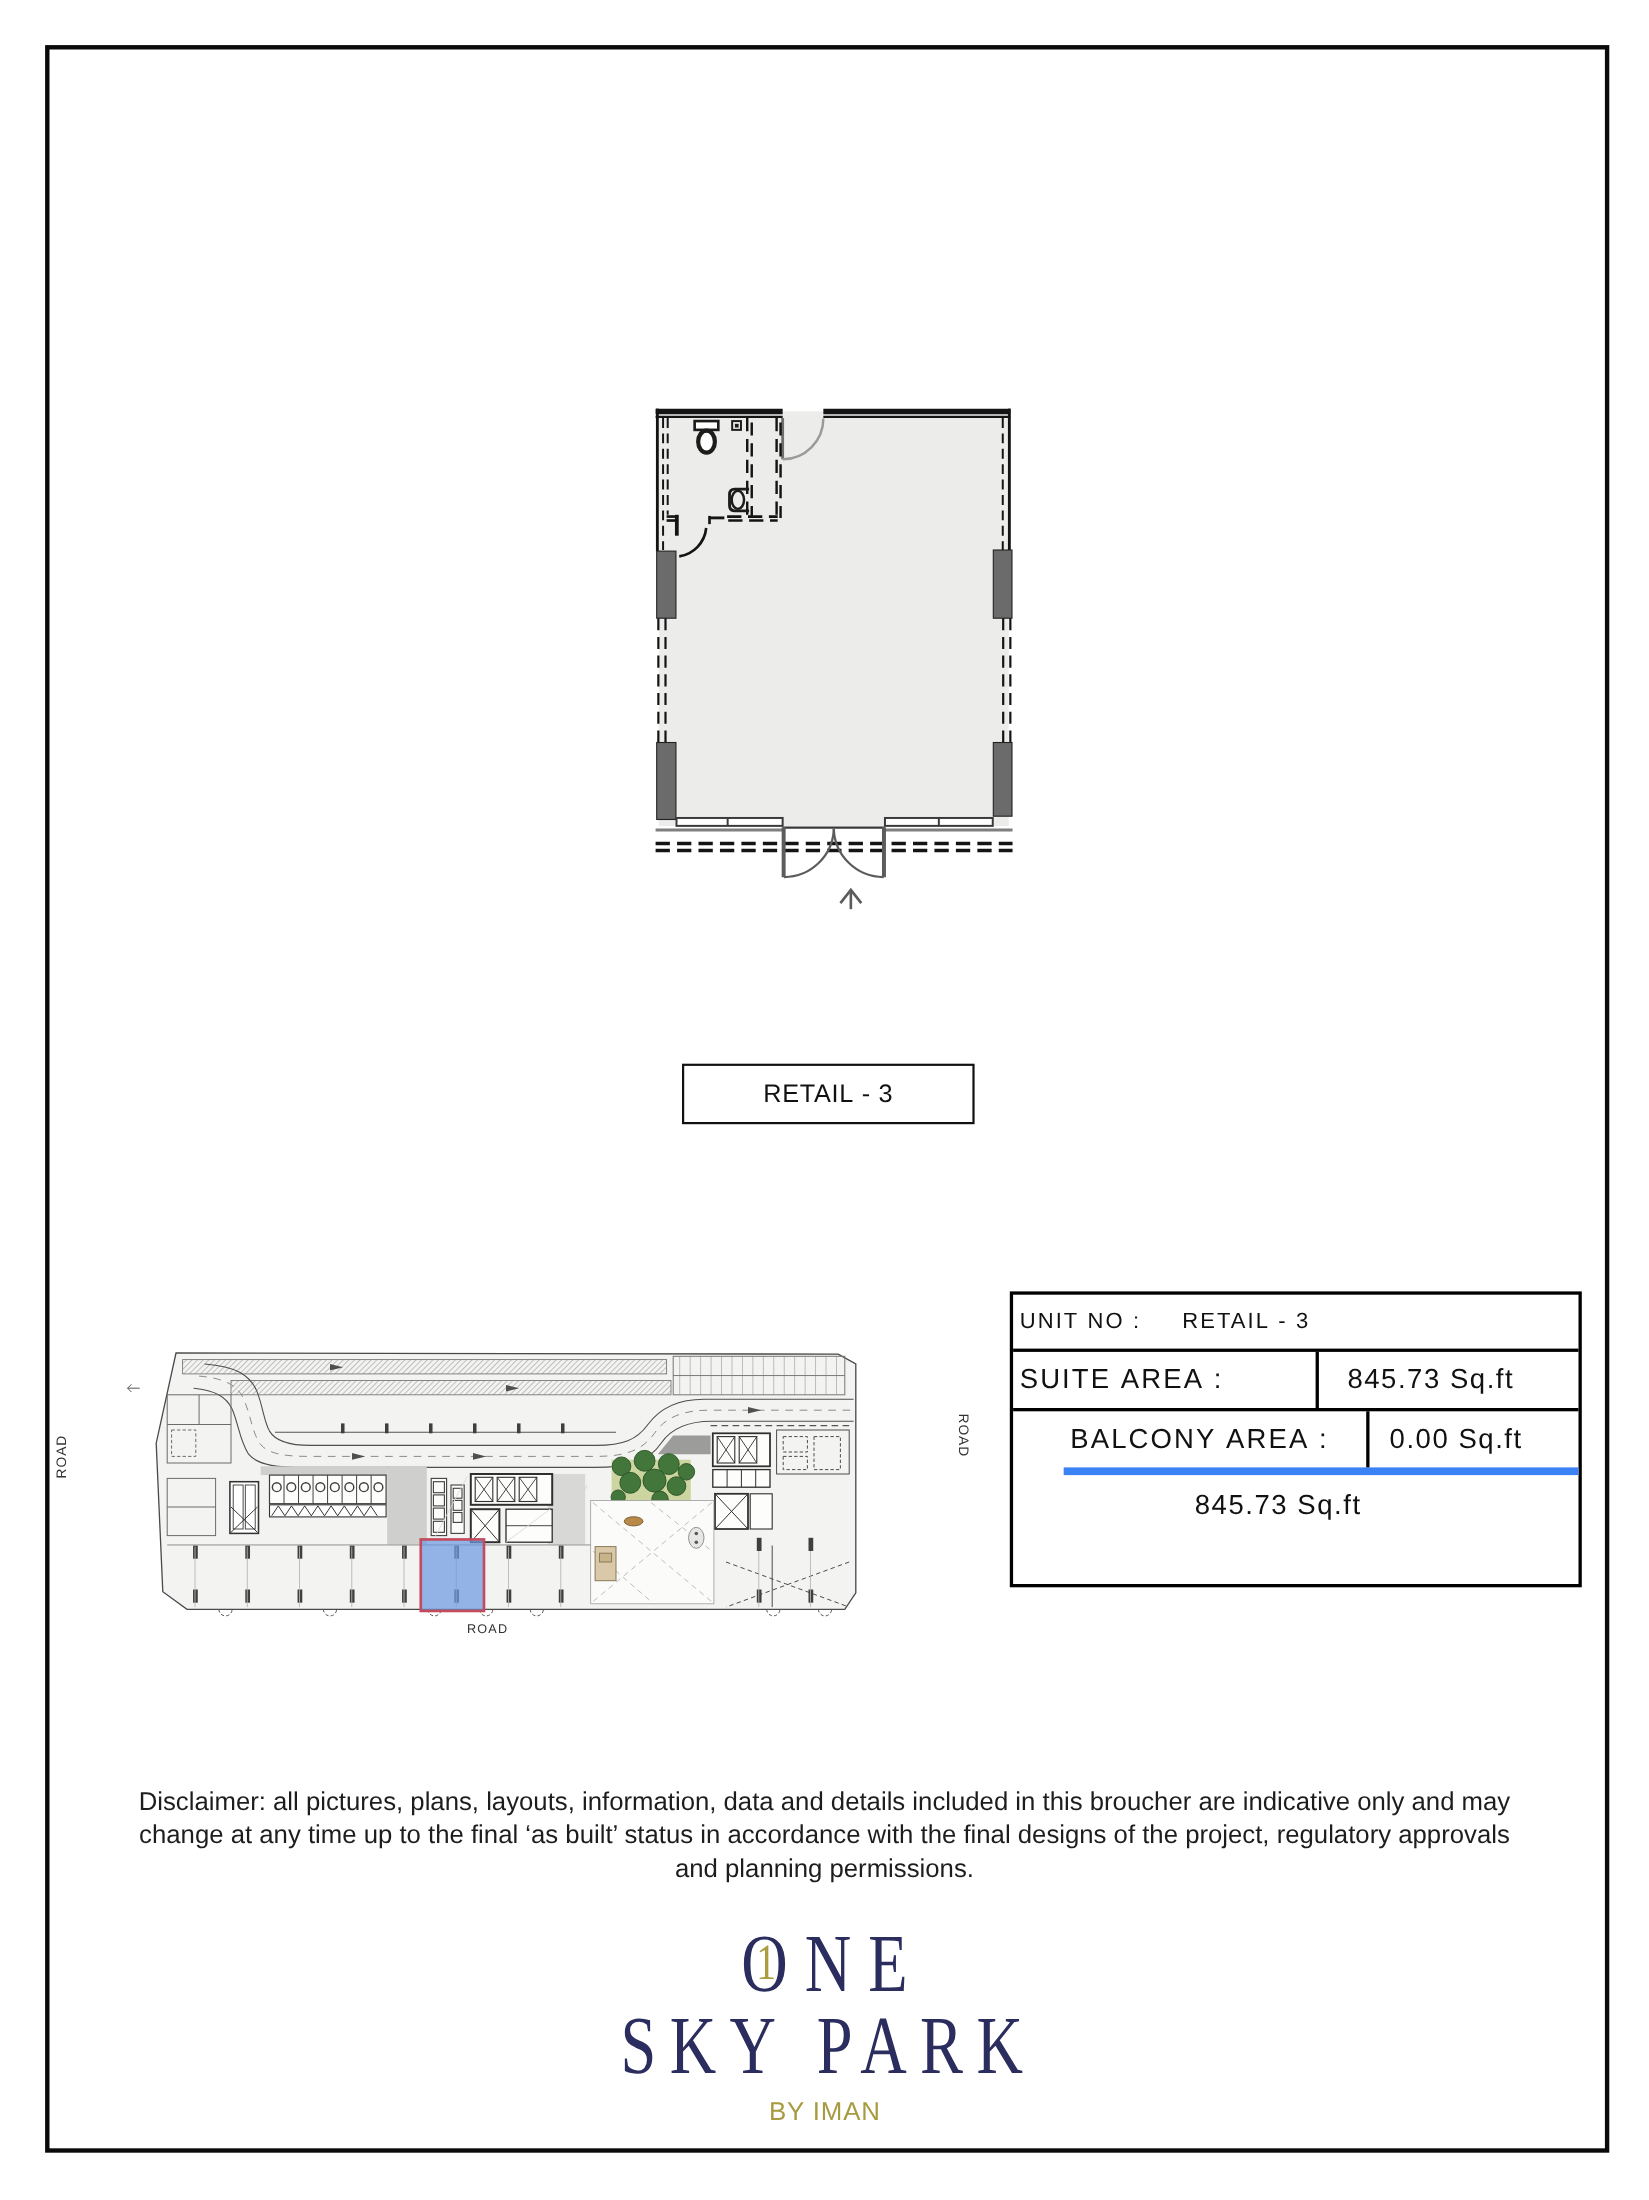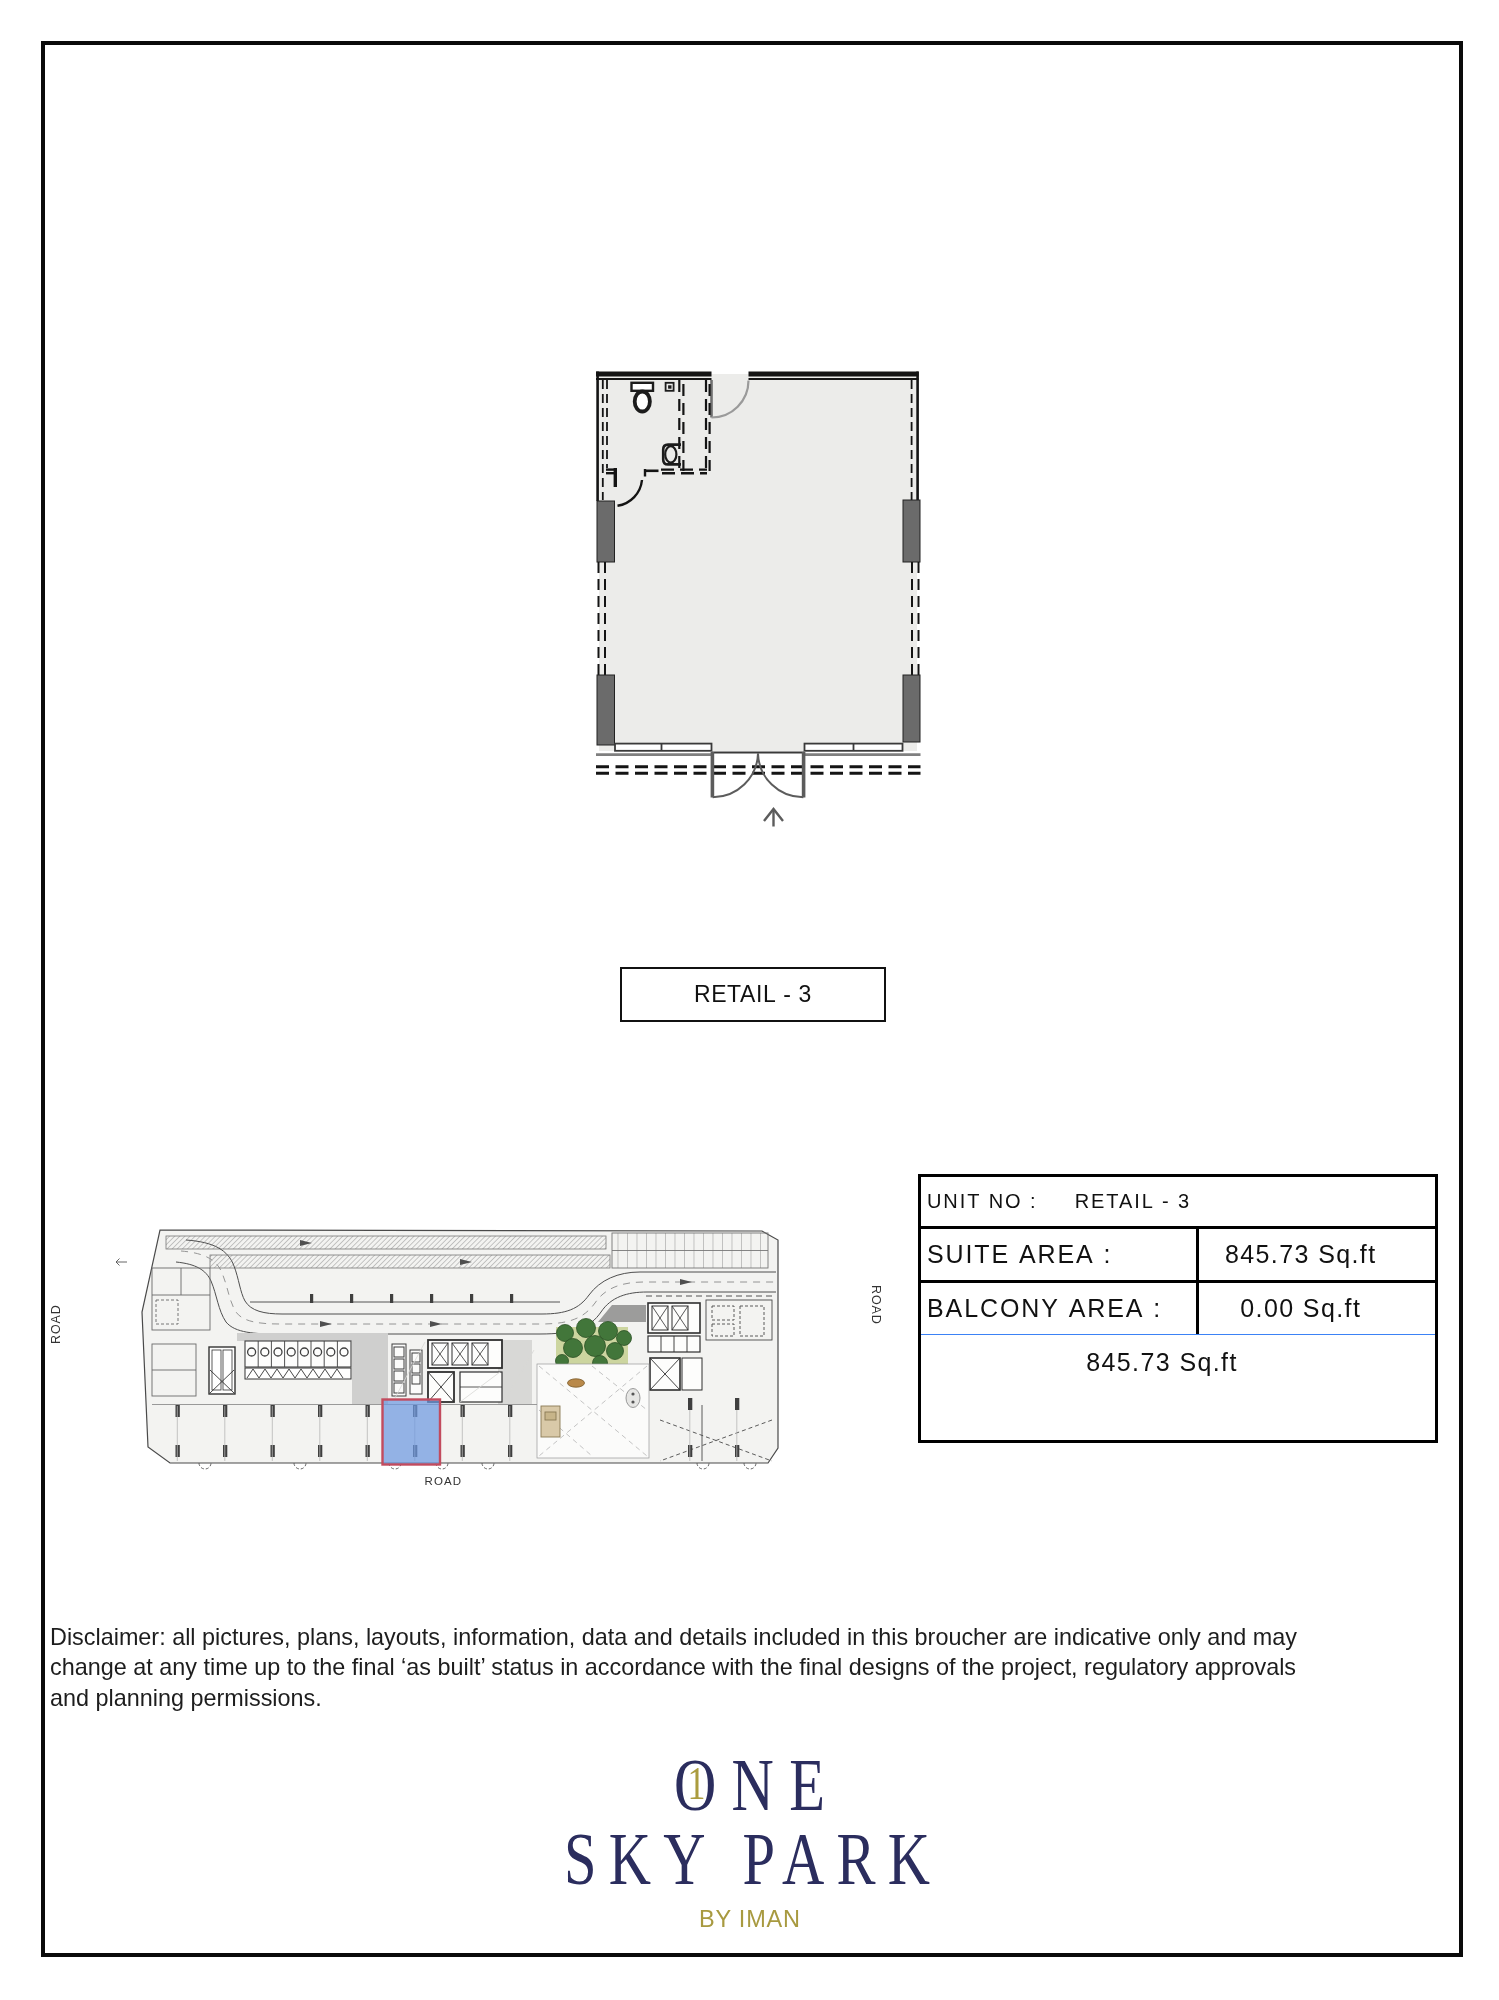--- a/index.html
+++ b/index.html
@@ -407,31 +407,31 @@
 <div class="abs" style="left:918px;top:1174px;width:520px;height:269px;border:3px solid #000;box-sizing:border-box;color:#111;">
 
 
   <div style="height:49px;border-bottom:3px solid #000;display:flex;align-items:center;padding-left:6px;font-size:20px;letter-spacing:1.9px;">UNIT&nbsp;NO&nbsp;:&nbsp;&nbsp;&nbsp;&nbsp;&nbsp;RETAIL&nbsp;-&nbsp;3</div>
 
   <div style="height:50.5px;border-bottom:3px solid #000;display:flex;">
     <div style="width:268.5px;border-right:3px solid #000;display:flex;align-items:center;padding-left:6px;font-size:25px;letter-spacing:1.9px;">SUITE&nbsp;AREA&nbsp;:</div>
     <div style="flex:1;display:flex;align-items:center;justify-content:center;padding-right:32px;font-size:25px;letter-spacing:1.4px;">845.73&nbsp;Sq.ft</div>
   </div>
 
-  <div style="height:51.5px;border-bottom:1px solid #3b82f6;display:flex;">
+  <div style="height:51.5px;border-bottom:7px solid #3b82f6;display:flex;margin-left:46px;">
     <div style="width:268.5px;border-right:3px solid #000;display:flex;align-items:center;padding-left:6px;font-size:25px;letter-spacing:1.9px;">BALCONY&nbsp;AREA&nbsp;:</div>
     <div style="flex:1;display:flex;align-items:center;justify-content:center;padding-right:32px;font-size:25px;letter-spacing:1.4px;">0.00&nbsp;Sq.ft</div>
   </div>
 
   <div style="height:54px;display:flex;">
     <div style="flex:1;display:flex;align-items:center;justify-content:center;padding-right:32px;font-size:25px;letter-spacing:1.4px;">845.73&nbsp;Sq.ft</div>
   </div>
 </div>
 
-<div class="abs" style="left:50px;top:1622px;width:1399px;font-size:23.4px;line-height:30.4px;color:#1d1d1d;">
+<div class="abs" style="left:50px;top:1622px;width:1399px;text-align:center;font-size:23.4px;line-height:30.4px;color:#1d1d1d;">
 Disclaimer: all pictures, plans, layouts, information, data and details included in this broucher are indicative only and may<br>
 change at any time up to the final ‘as built’ status in accordance with the final designs of the project, regulatory approvals<br>
 and planning permissions.
 </div>
 
 <svg class="abs" style="left:480px;top:1740px;width:540px;height:200px;" viewBox="0 0 540 200">
 
   <g transform="scale(0.78,1)" fill="#2b2d5e" font-family="Liberation Serif, serif">
     <text x="248.7" y="70" font-size="75" textLength="193.6" lengthAdjust="spacing">ONE</text>
 

